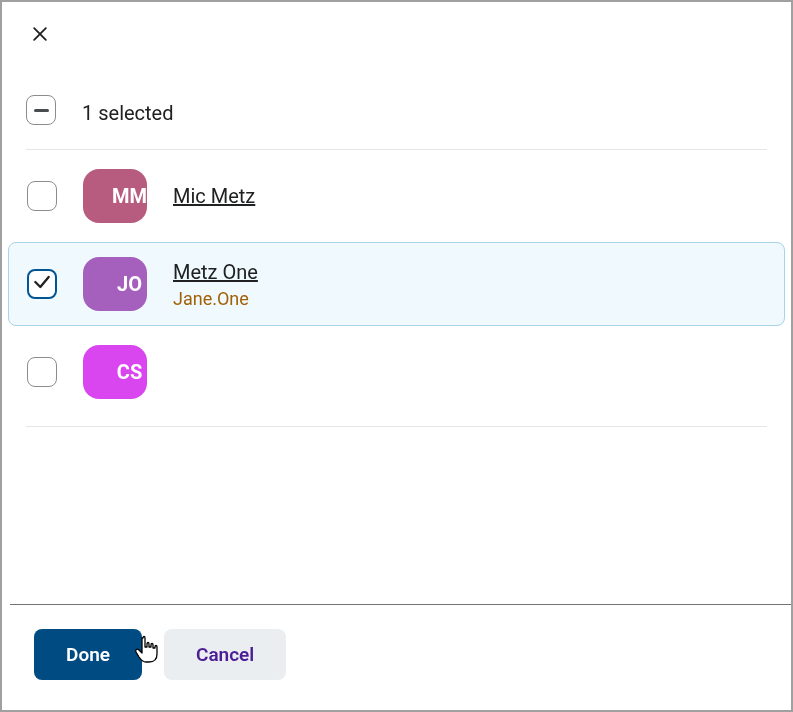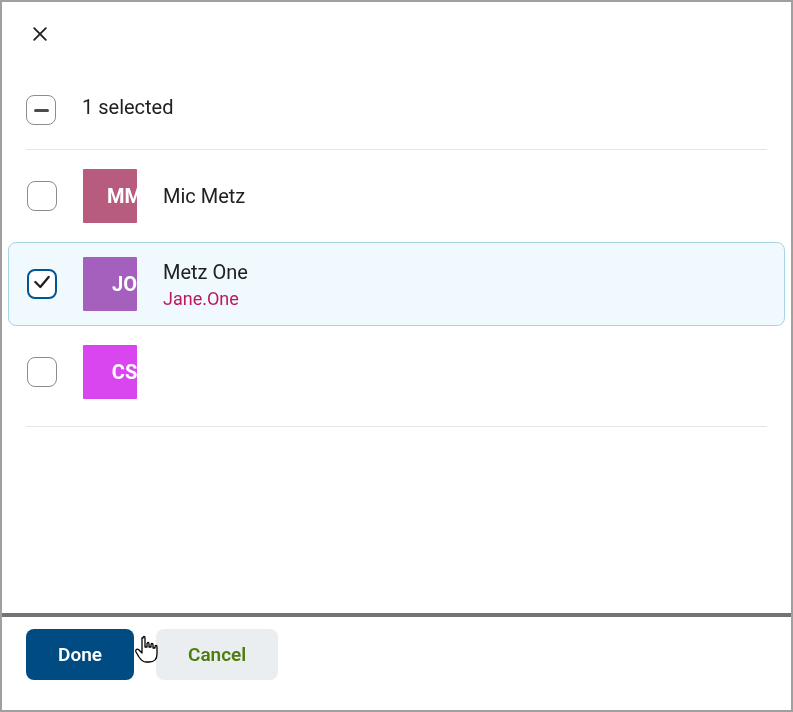--- a/index.html
+++ b/index.html
@@ -51,21 +51,21 @@
     }
     .modal-description {
       padding: 28px 24px 0 24px;
       font-size: 20px;
       color: #202122;
       line-height: 1.55;
     }
     .selection-summary {
       padding: 44px 24px 24px 24px;
       display: flex;
-      align-items: flex-start;
+      align-items: flex-end;
       gap: 26px;
     }
     .indeterminate-checkbox {
       width: 30px;
       height: 30px;
       border: 1px solid #8a8c8e;
       border-radius: 8px;
       background: #ffffff;
       display: flex;
       align-items: center;
@@ -116,69 +116,71 @@
       flex-shrink: 0;
     }
     .row-checkbox.checked {
       border: 2px solid #005694;
     }
     .row-checkbox svg {
       width: 20px;
       height: 20px;
     }
     .avatar {
-      width: 54px;
+      width: 64px;
       height: 54px;
-      border-radius: 1px;
+      border-radius: 16px;
       display: flex;
       align-items: center;
       justify-content: center;
       color: #ffffff;
       font-size: 20px;
       font-weight: 700;
       flex-shrink: 0;
       padding-left: 29px;
     }
     .publisher-info {
       display: flex;
       flex-direction: column;
       gap: 4px;
     }
     .publisher-name {
       font-size: 20px;
       color: #202122;
+      text-decoration: underline;
     }
     .publisher-username {
       font-size: 18px;
-      color: #be185d;
+      color: #a16207;
     }
     .modal-footer {
       margin-top: auto;
-      padding: 12px 24px 30px 24px;
+      padding: 24px 24px 30px 24px;
       display: flex;
       gap: 22px;
-      border-top: 4px solid #737373;
+      border-top: 1px solid #737373;
+      margin-left: 8px;
     }
     .btn {
       border: none;
       border-radius: 8px;
       padding: 14px 32px;
       font-size: 19px;
       font-weight: 600;
       cursor: pointer;
       font-family: inherit;
     }
     .btn-primary {
       background: #004c82;
       color: #ffffff;
       position: relative;
     }
     .btn-secondary {
       background: #eaeef1;
-      color: #4d7c0f;
+      color: #4c1d95;
     }
     .cursor-hand {
       position: absolute;
       left: 132px;
       bottom: 42px;
       pointer-events: none;
     }
     .cursor-hand svg {
       width: 26px;
       height: 30px;

